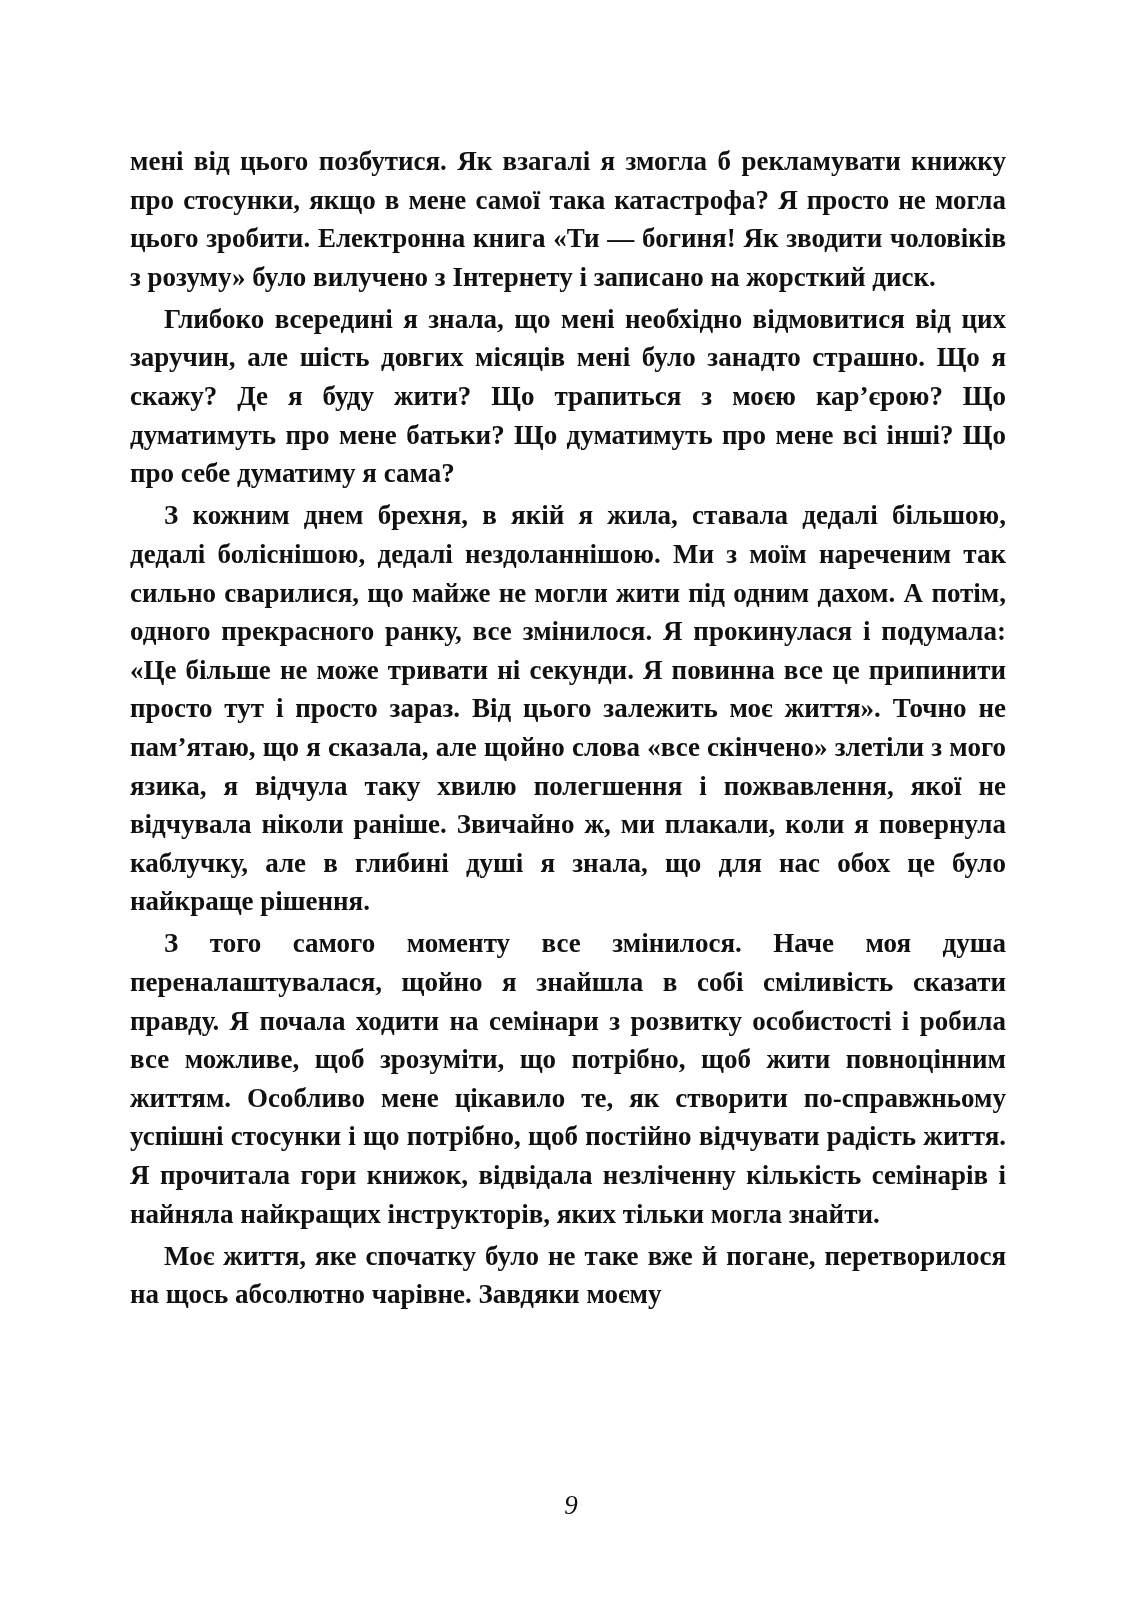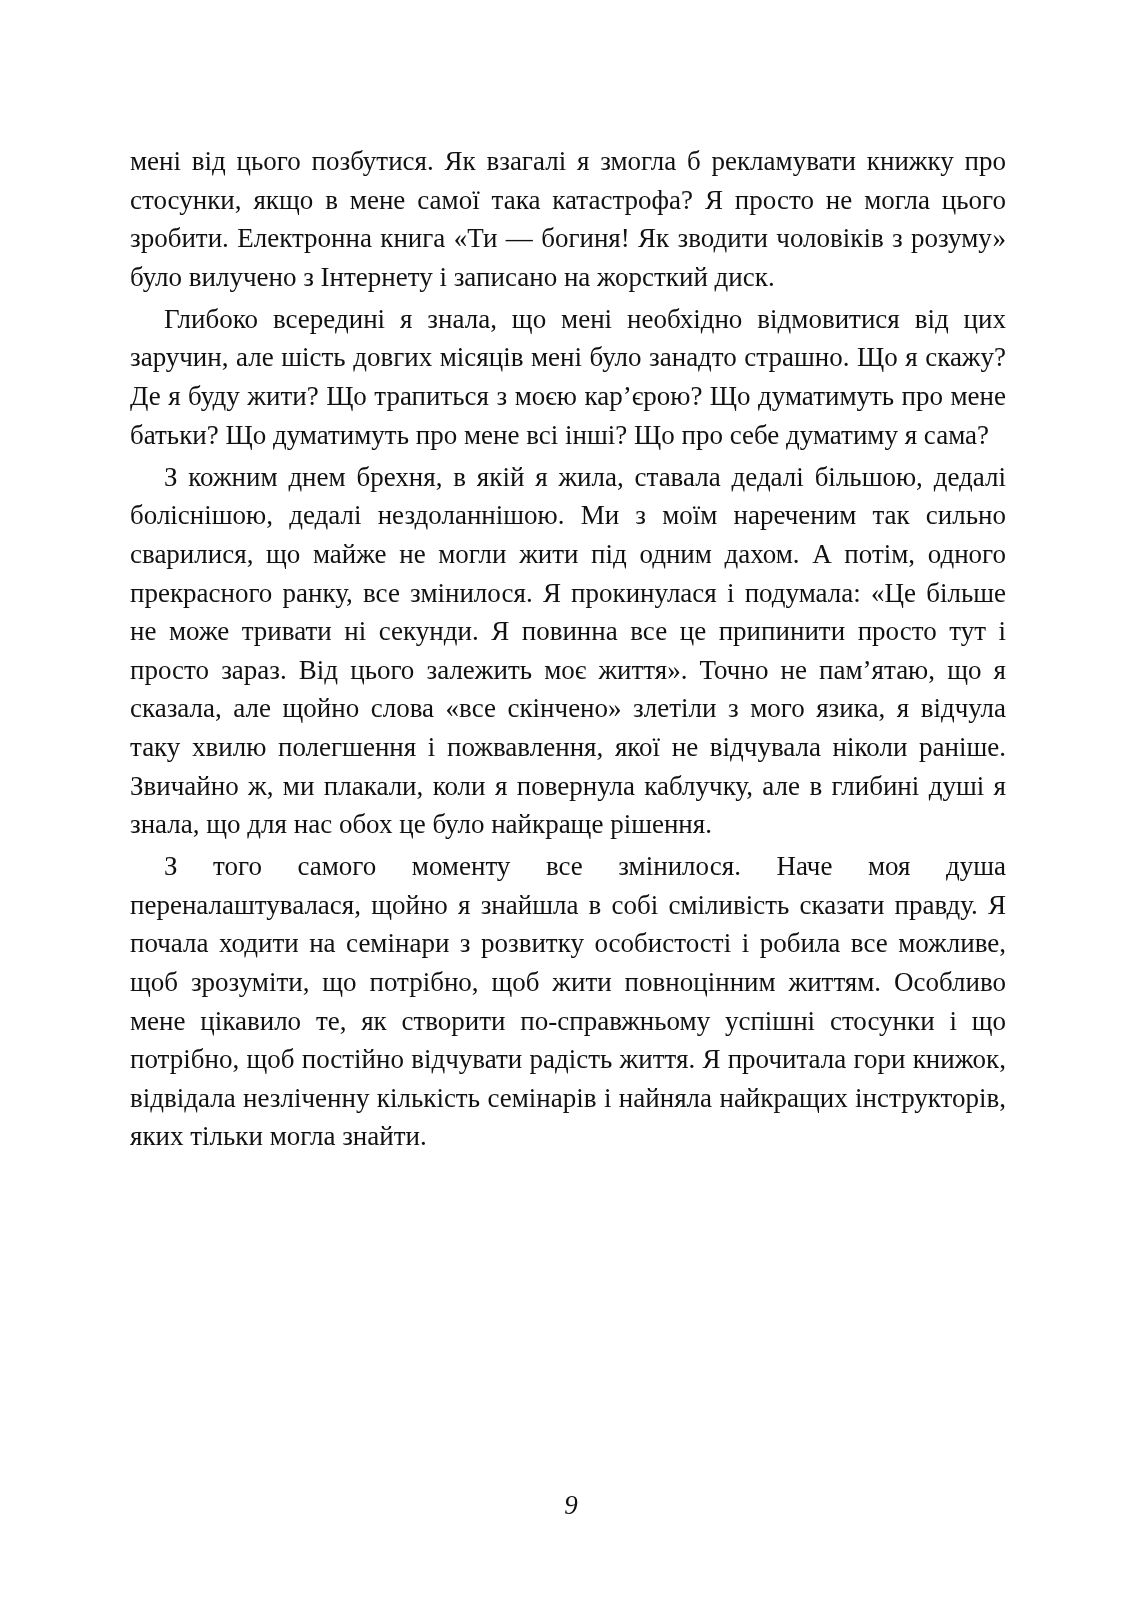--- a/index.html
+++ b/index.html
@@ -21,20 +21,21 @@
       font-family: "Liberation Serif", "DejaVu Serif", serif;
       font-size: 27px;
       line-height: 38.6px;
       color: #111111;
     }
     .para {
       margin: 0 0 3.5px 0;
       text-align: justify;
       text-indent: 34px;
       hyphens: none;
+      font-weight: bold;
     }
     .para.continued {
       text-indent: 0;
     }
     .page-number {
       position: absolute;
       left: 0;
       width: 1142px;
       top: 1490px;
       text-align: center;
@@ -45,15 +46,16 @@
     }
   </style>
 </head>
 <body>
 
 <div class="page">
   <p class="para continued">мені від цього позбутися. Як взагалі я змогла б рекламувати книжку про стосунки, якщо в мене самої така катастрофа? Я просто не могла цього зробити. Електронна книга «Ти — богиня! Як зводити чоловіків з розуму» було вилучено з Інтернету і записано на жорсткий диск.</p>
   <p class="para">Глибоко всередині я знала, що мені необхідно відмовитися від цих заручин, але шість довгих місяців мені було занадто страшно. Що я скажу? Де я буду жити? Що трапиться з моєю кар’єрою? Що думатимуть про мене батьки? Що думатимуть про мене всі інші? Що про себе думатиму я сама?</p>
   <p class="para">З кожним днем брехня, в якій я жила, ставала дедалі більшою, дедалі болісні­шою, дедалі нездоланнішою. Ми з моїм нареченим так сильно сварилися, що майже не могли жити під одним дахом. А потім, одного прекрасного ранку, все змінилося. Я прокинулася і подумала: «Це більше не може тривати ні секунди. Я повинна все це припинити просто тут і просто зараз. Від цього залежить моє життя». Точно не пам’ятаю, що я сказала, але щойно слова «все скінчено» злетіли з мого язика, я відчула таку хвилю полегшення і пожвавлення, якої не відчувала ніколи раніше. Звичайно ж, ми плакали, коли я повернула каблучку, але в глибині душі я знала, що для нас обох це було найкраще рішення.</p>
   <p class="para">З того самого моменту все змінилося. Наче моя душа переналаштувалася, щойно я знайшла в собі сміливість сказати правду. Я почала ходити на семінари з розвитку особистості і робила все можливе, щоб зрозуміти, що потрібно, щоб жити повноцінним життям. Особливо мене цікавило те, як створити по-справжньому успішні стосунки і що потрібно, щоб постійно відчувати радість життя. Я прочитала гори книжок, відвідала незліченну кількість семінарів і найняла найкращих інструкторів, яких тільки могла знайти.</p>
+  <p class="para last">Моє життя, яке спочатку було не таке вже й погане, перетворилося на щось абсолютно чарівне. Завдяки моєму</p>
 </div>
 
 <div class="page-number">9</div>
 
 </body></html>

